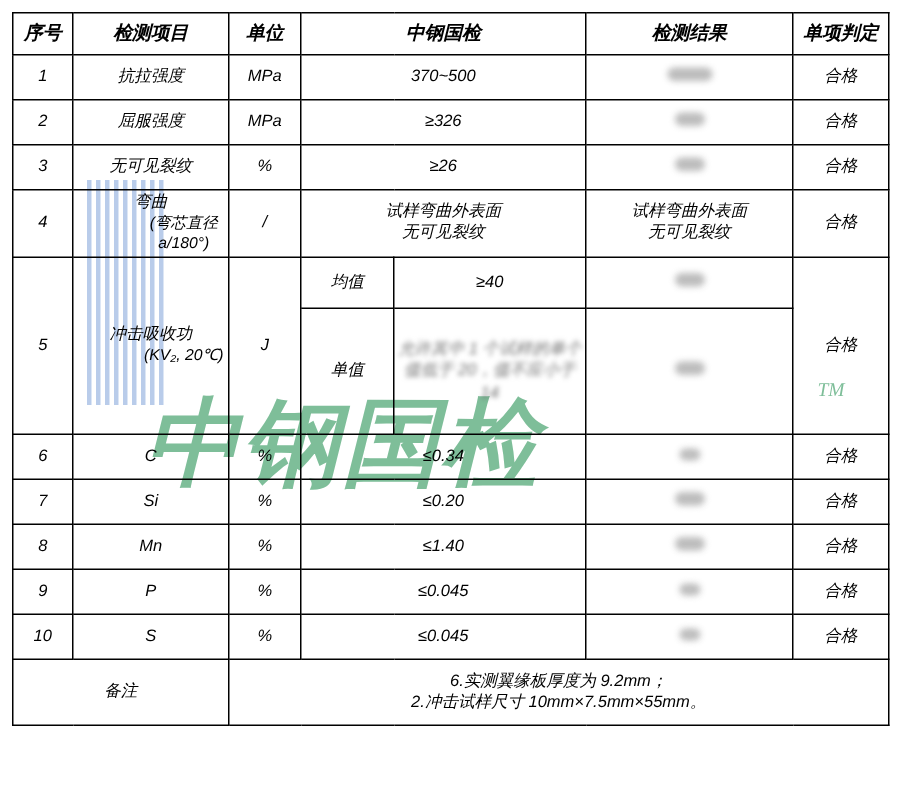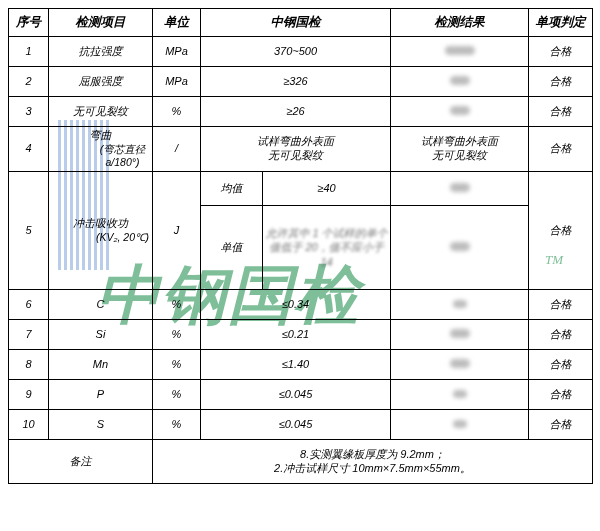--- a/index.html
+++ b/index.html
@@ -259,21 +259,21 @@
         <td>%</td>
         <td colspan="2">≤0.34</td>
         <td class="result-cell"><span class="smudge tiny"></span></td>
         <td>合格</td>
       </tr>
 
       <tr class="rowh">
         <td>7</td>
         <td class="item-name">Si</td>
         <td>%</td>
-        <td colspan="2">≤0.21</td>
+        <td colspan="2">≤0.20</td>
         <td class="result-cell"><span class="smudge w2"></span></td>
         <td>合格</td>
       </tr>
 
       <tr class="rowh">
         <td>8</td>
         <td class="item-name">Mn</td>
         <td>%</td>
         <td colspan="2">≤1.40</td>
         <td class="result-cell"><span class="smudge w2"></span></td>
@@ -294,19 +294,19 @@
         <td class="item-name">S</td>
         <td>%</td>
         <td colspan="2">≤0.045</td>
         <td class="result-cell"><span class="smudge tiny"></span></td>
         <td>合格</td>
       </tr>
 
       <tr class="remark-row">
         <td colspan="2">备注</td>
         <td colspan="5" class="remark-text">
-          <div>8.实测翼缘板厚度为 9.2mm；</div>
+          <div>6.实测翼缘板厚度为 9.2mm；</div>
           <div>2.冲击试样尺寸 10mm×7.5mm×55mm。</div>
         </td>
       </tr>
     </tbody>
   </table>
 </div>
 
 </body></html>

